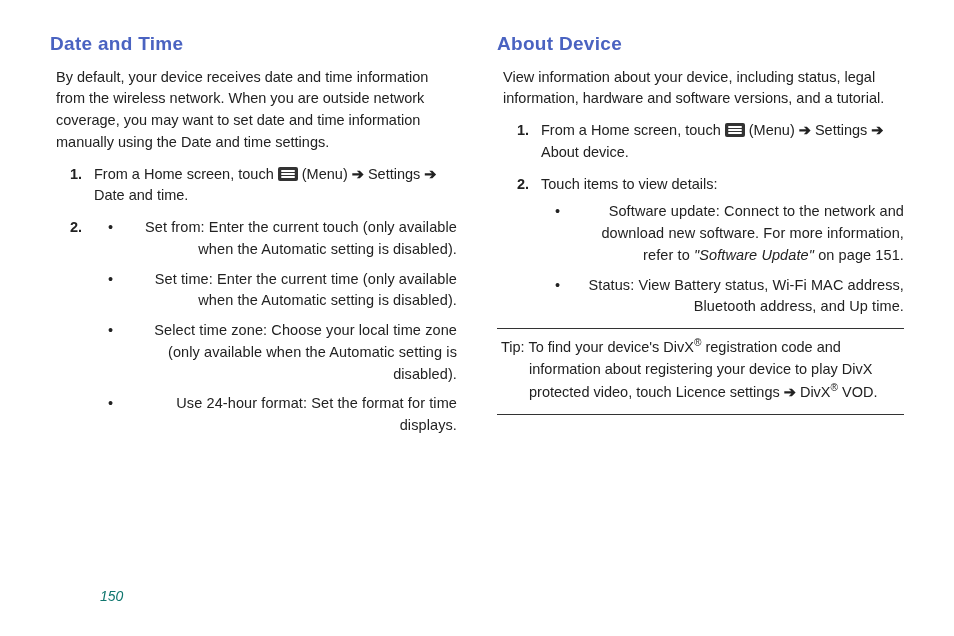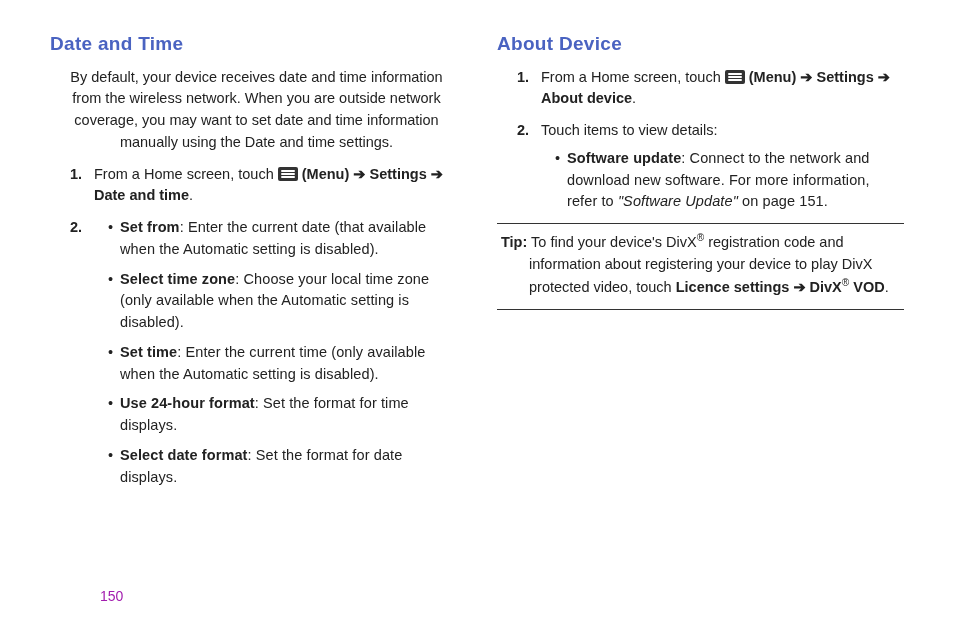--- a/index.html
+++ b/index.html
@@ -27,45 +27,45 @@
   h2 {
     font-family: "Arial Black", Arial, sans-serif;
     color: #4a63c1;
     font-size: 19px;
     font-weight: 900;
     margin: 0 0 8px 0;
     letter-spacing: 0.3px;
   }
   p.intro {
     margin: 0 0 10px 6px;
-    text-align: center;
   }
   ol.steps {
     list-style: none;
     padding-left: 26px;
     margin: 0;
   }
   ol.steps > li {
     position: relative;
     margin-bottom: 10px;
     padding-left: 18px;
   }
   ol.steps > li > .num {
     position: absolute;
     left: -6px;
     top: 0;
     font-weight: bold;
   }
-  .b { font-weight: bold; }
+  .b { font-weight: normal; }
   .i { font-style: italic; }
   .cond { font-family: "Arial Narrow", Arial, sans-serif; font-stretch: condensed; letter-spacing: 0.1px; }
   ul.bullets {
     list-style: none;
     padding-left: 14px;
     margin: 6px 0 0 0;
+    text-align: right;
   }
   ul.bullets > li {
     position: relative;
     padding-left: 12px;
     margin-bottom: 8px;
   }
   ul.bullets > li::before {
     content: "•";
     position: absolute;
     left: 0;
@@ -103,21 +103,22 @@
     display: block;
     padding-left: 28px;
     text-indent: -28px;
   }
   sup { font-size: 0.7em; }
   .pagenum {
     position: absolute;
     left: 100px;
     top: 588px;
     font-size: 14px;
-    color: #a21caf;
+    color: #0f766e;
+    font-style: italic;
   }
   .wrap { position: relative; width: 954px; height: 636px; }
 </style>
 </head>
 <body>
 <div class="wrap">
 
 <div class="page">
 
   <div class="col">
@@ -130,50 +131,53 @@
         <span class="menu-icon"></span>
         <span class="b"> (Menu) </span>
         <span class="arrow">➔</span>
         <span class="b"> Settings </span>
         <span class="arrow">➔</span>
         <span class="b"> Date and time</span><span>.</span>
       </li>
       <li>
         <span class="num">2.</span>
         <ul class="bullets cond">
-          <li><span class="b">Set from</span><span>: Enter the current date (that available when the Automatic setting is disabled).</span></li>
+          <li><span class="b">Set from</span><span>: Enter the current touch (only available when the Automatic setting is disabled).</span></li>
+          <li><span class="b">Set time</span><span>: Enter the current time (only available when the Automatic setting is disabled).</span></li>
           <li><span class="b">Select time zone</span><span>: Choose your local time zone (only available when the Automatic setting is disabled).</span></li>
-          <li><span class="b">Set time</span><span>: Enter the current time (only available when the Automatic setting is disabled).</span></li>
           <li><span class="b">Use 24-hour format</span><span>: Set the format for time displays.</span></li>
-          <li><span class="b">Select date format</span><span>: Set the format for date displays.</span></li>
         </ul>
       </li>
     </ol>
   </div>
 
   <div class="col">
     <h2>About Device</h2>
+    <p class="intro">View information about your device, including status, legal information, hardware and software versions, and a tutorial.</p>
     <ol class="steps">
       <li>
         <span class="num">1.</span>
         <span>From a Home screen, touch </span>
         <span class="menu-icon"></span>
         <span class="b"> (Menu) </span>
         <span class="arrow">➔</span>
         <span class="b"> Settings </span>
         <span class="arrow">➔</span>
         <span class="b"> About device</span><span>.</span>
       </li>
       <li>
         <span class="num">2.</span>
         <span>Touch items to view details:</span>
         <ul class="bullets cond">
           <li>
             <span class="b">Software update</span><span>: Connect to the network and download new software. For more information, refer to </span><span class="i">"Software Update"</span><span> on page 151.</span>
           </li>
+          <li>
+            <span class="b">Status</span><span>: View Battery status, Wi-Fi MAC address, Bluetooth address, and Up time.</span>
+          </li>
         </ul>
       </li>
     </ol>
     <hr class="sep">
     <div class="tip">
       <span class="tipbody">
         <span class="b">Tip:</span><span> To find your device's DivX</span><sup>®</sup><span> registration code and information about registering your device to play DivX protected video, touch </span><span class="b">Licence settings </span><span class="b arrow">➔</span><span class="b"> DivX</span><sup>®</sup><span class="b"> VOD</span><span>.</span>
       </span>
     </div>
     <hr class="sep">

